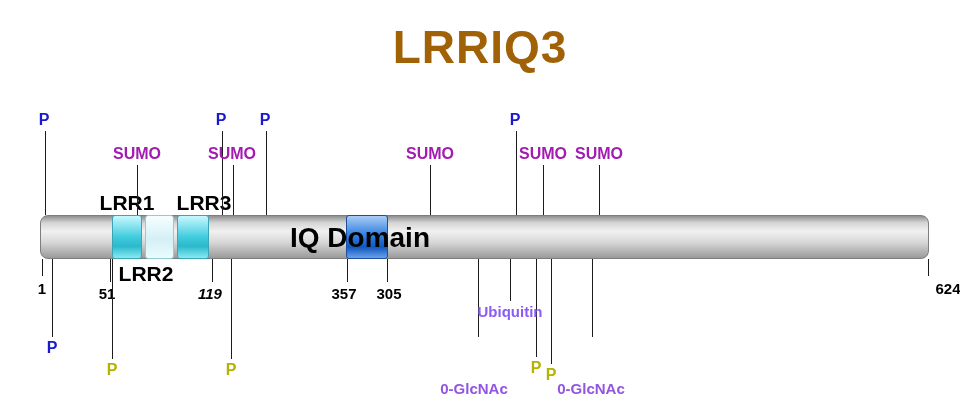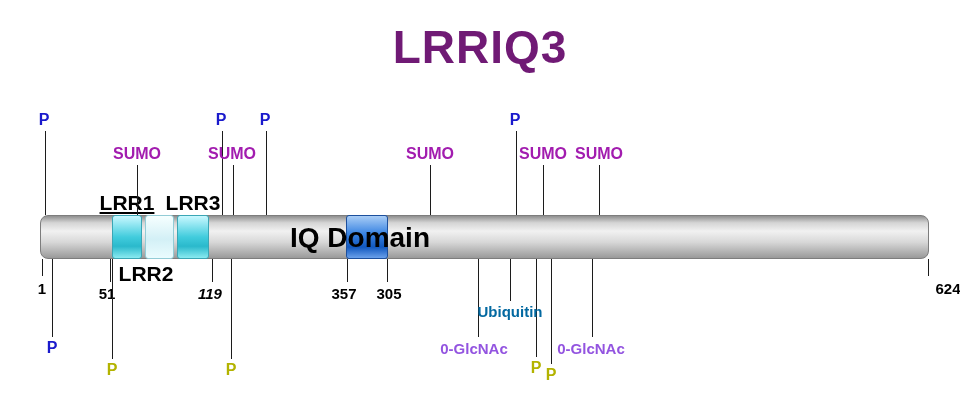--- a/index.html
+++ b/index.html
@@ -2,60 +2,60 @@
 <html><head>
 <meta charset="utf-8">
 <style>
   html,body{margin:0;padding:0;background:#ffffff;}
   .canvas{
     position:relative;width:960px;height:419px;background:#ffffff;
     font-family:"Liberation Sans",sans-serif;overflow:hidden;
   }
   .title{
     position:absolute;left:480px;top:20px;transform:translateX(-50%);
-    font-size:46px;font-weight:bold;color:#701a75;letter-spacing:1px;white-space:nowrap;
+    font-size:46px;font-weight:bold;color:#a16207;letter-spacing:1px;white-space:nowrap;
   }
   .bar{
     position:absolute;left:40px;top:215px;width:889px;height:44px;box-sizing:border-box;
     border:1px solid #7d7d7d;border-radius:8px;
     background:linear-gradient(180deg,#8f8f8f 0%,#d4d4d4 16%,#f1f1f1 36%,#d8d8d8 62%,#9a9a9a 100%);
   }
   .domain{position:absolute;top:215px;height:44px;box-sizing:border-box;border-radius:3px;}
   .lrr{background:linear-gradient(180deg,#c9f8ff 0%,#41ccdd 50%,#2ab9cc 72%,#8aeaf0 100%);border:1px solid #3aa6b5;}
   .lrr-pale{background:linear-gradient(180deg,#f6ffff 0%,#d3f0f6 55%,#eafcfe 100%);border:1px solid #93ccd6;}
   .iq{background:linear-gradient(180deg,#a9cdf6 0%,#3a84e2 42%,#1158bf 74%,#6aa0ea 100%);border:1px solid #1c4f9d;}
   .lbl{position:absolute;transform:translateX(-50%);font-weight:bold;color:#000;white-space:nowrap;}
   .domain-lbl{font-size:21px;}
   .iq-lbl{font-size:28px;}
   .residue{font-size:15px;font-weight:600;}
   .mk{font-size:16px;font-weight:bold;}
   .mk-small{font-size:15px;font-weight:bold;}
   .c-pblue{color:#1a1acc;}
   .c-sumo{color:#a21caf;}
   .c-pyellow{color:#b3b300;}
-  .c-ubiq{color:#0369a1;}
-  .c-glcnac{color:#9354e0;}
+  .c-ubiq{color:#8b5cf6;}
+  .c-glcnac{color:#9354e0;margin-top:40px;}
   .vline{position:absolute;width:1px;background:#1c1c1c;}
 </style>
 </head>
 <body>
 
 <div class="canvas">
 
   <div class="title">LRRIQ3</div>
 
   <div class="bar"></div>
 
   <div class="domain lrr" style="left:112px;width:30px;"></div>
   <div class="domain lrr-pale" style="left:145px;width:29px;"></div>
   <div class="domain lrr" style="left:177px;width:32px;"></div>
   <div class="domain iq" style="left:346px;width:42px;"></div>
 
-  <div class="lbl domain-lbl" style="left:127px;top:191px;text-decoration:underline;">LRR1</div>
-  <div class="lbl domain-lbl" style="left:193px;top:191px;">LRR3</div>
+  <div class="lbl domain-lbl" style="left:127px;top:191px;">LRR1</div>
+  <div class="lbl domain-lbl" style="left:204px;top:191px;">LRR3</div>
   <div class="lbl domain-lbl" style="left:146px;top:262px;">LRR2</div>
   <div class="lbl iq-lbl" style="left:360px;top:222px;">IQ Domain</div>
 
   <div class="vline" style="left:42px;top:259px;height:17px;"></div>
   <div class="vline" style="left:110px;top:259px;height:23px;"></div>
   <div class="vline" style="left:212px;top:259px;height:23px;"></div>
   <div class="vline" style="left:347px;top:259px;height:23px;"></div>
   <div class="vline" style="left:387px;top:259px;height:23px;"></div>
   <div class="vline" style="left:928px;top:259px;height:17px;"></div>
 

